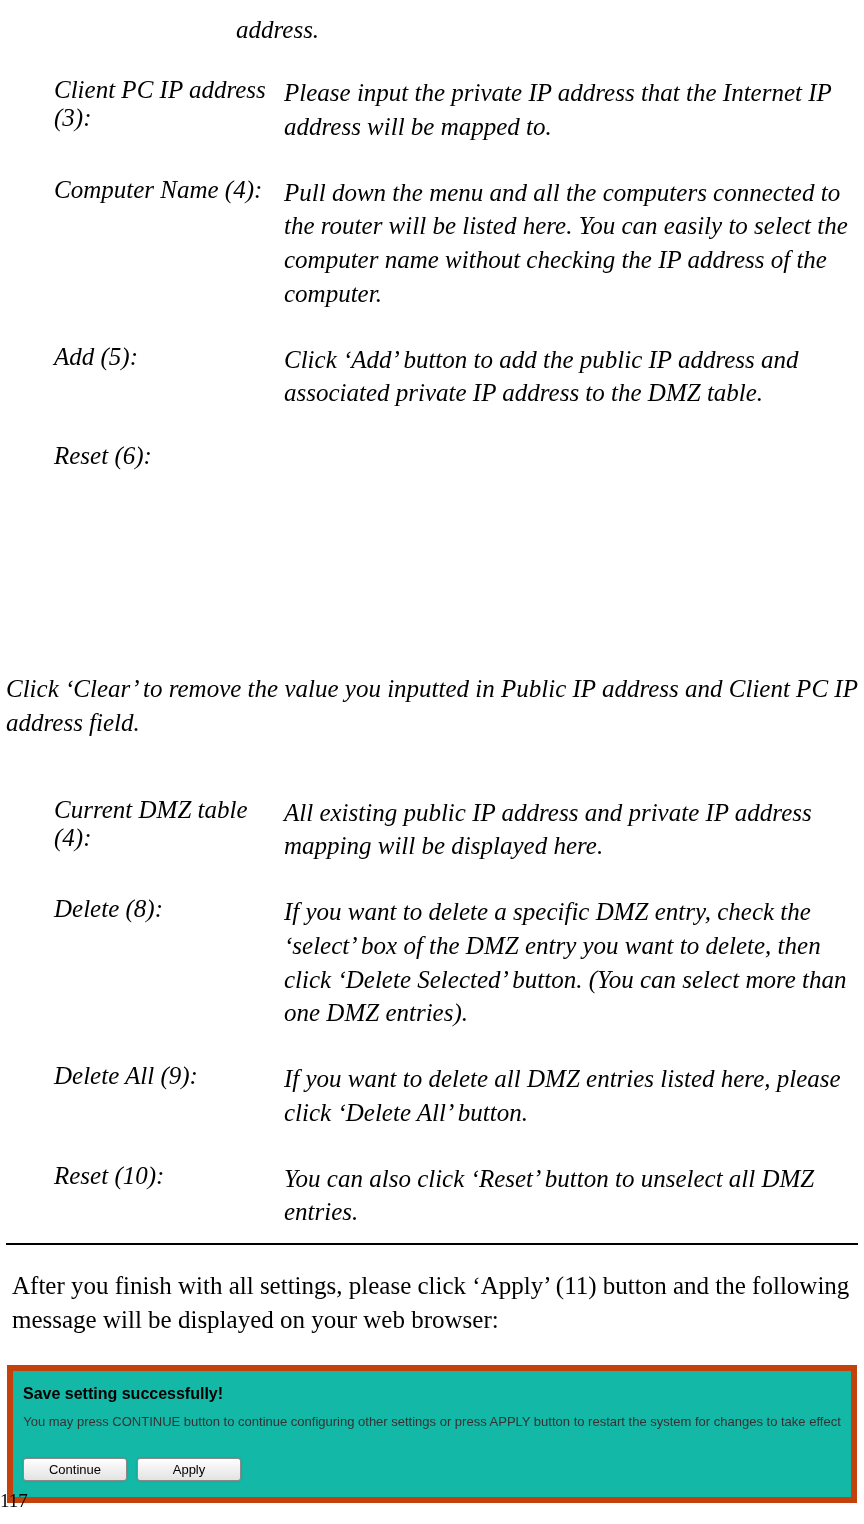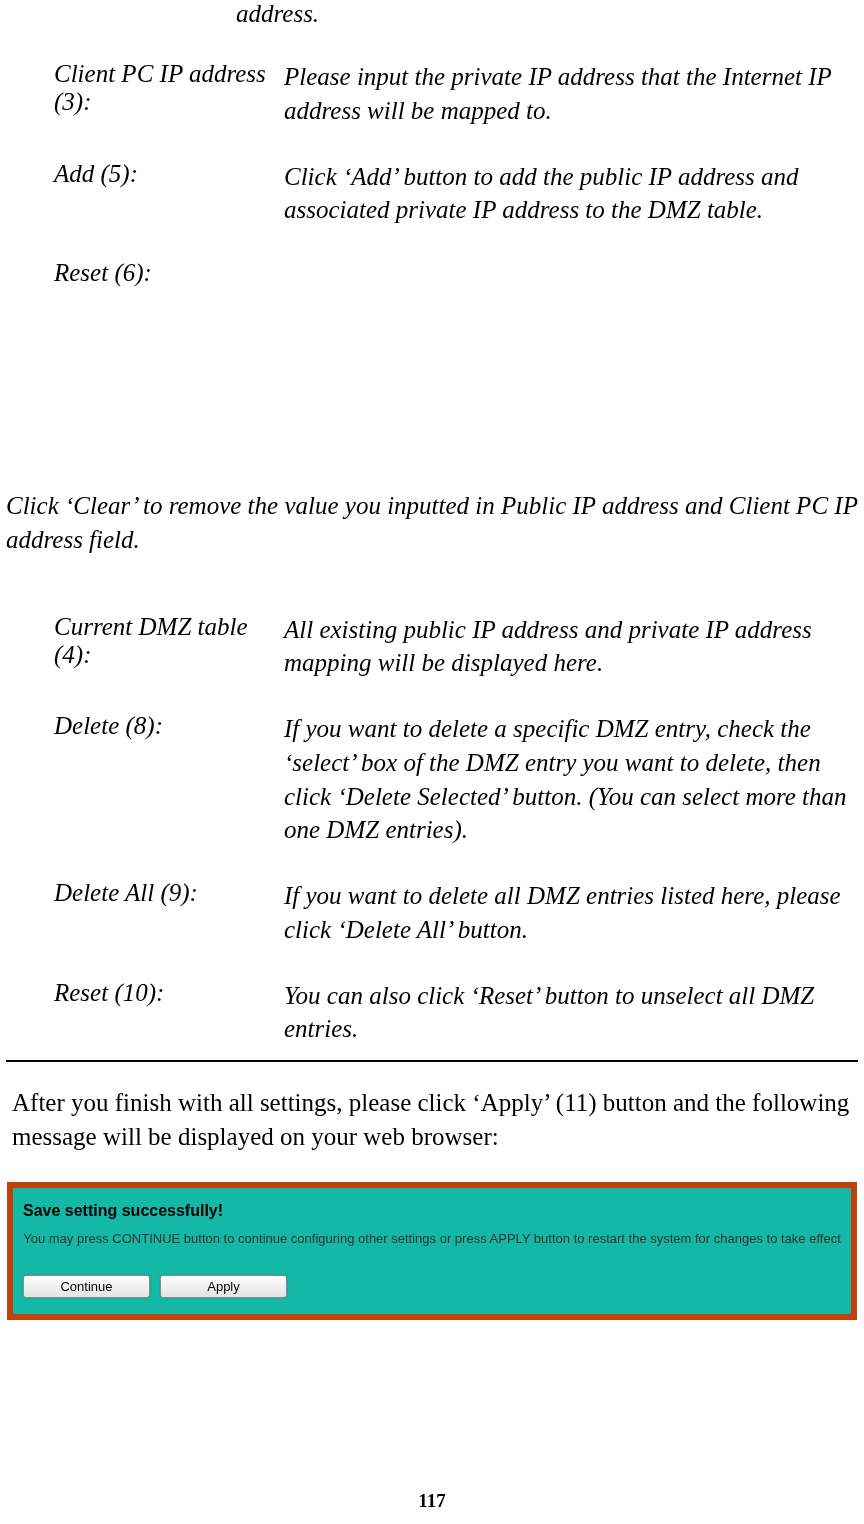--- a/index.html
+++ b/index.html
@@ -6,21 +6,21 @@
     body {
       width: 864px;
       height: 1524px;
       background: #ffffff;
       font-family: "Times New Roman", Times, serif;
       font-size: 25px;
       color: #000000;
       position: relative;
     }
     .content {
-      padding: 0 6px 0 6px;
+      padding: 16px 6px 0 6px;
     }
     .def-table {
       font-style: italic;
       border-bottom: 2px solid #000;
       padding-bottom: 8px;
       margin-bottom: 24px;
     }
     .def-row {
       display: flex;
       margin-bottom: 32px;
@@ -69,50 +69,52 @@
       text-align: center;
     }
     .btn-row {
       display: flex;
       gap: 10px;
     }
     .ui-button {
       font-family: Arial, Helvetica, sans-serif;
       font-size: 13px;
       padding: 3px 0;
-      width: 127px;
+      width: 104px;
       text-align: center;
       border: 1px solid #8a8a8a;
       border-radius: 3px;
       background: linear-gradient(#ffffff, #f2f2f2 45%, #e3e3e3);
       cursor: pointer;
       box-shadow: 0 0 2px rgba(0,0,0,0.15);
     }
     .page-number {
       position: absolute;
       bottom: 12px;
       left: 0;
       width: 100%;
-      text-align: center;
       font-size: 19px;
       font-family: "Times New Roman", Times, serif;
-      font-weight: bold;
     }
     .big-gap { margin-bottom: 56px; flex-direction: column; }
   </style>
 </head>
 <body>
 
 <div class="content">
   <div class="top-fragment">address.</div>
 
   <div class="def-table" id="def-table">
       <div class="def-row">
         <div class="def-term">Client PC IP address (3):</div>
         <div class="def-desc">Please input the private IP address that the Internet IP address will be mapped to.</div>
+      </div>
+      <div class="def-row">
+        <div class="def-term">Computer Name (4):</div>
+        <div class="def-desc">Pull down the menu and all the computers connected to the router will be listed here. You can easily to select the computer name without checking the IP address of the computer.</div>
       </div>
       <div class="def-row">
         <div class="def-term">Add (5):</div>
         <div class="def-desc">Click ‘Add’ button to add the public IP address and associated private IP address to the DMZ table.</div>
       </div>
       <div class="def-row big-gap">
         <div class="def-term">Reset (6):</div>
         <div class="def-desc">Click ‘Clear’ to remove the value you inputted in Public IP address and Client PC IP address field.</div>
       </div>
       <div class="def-row">

